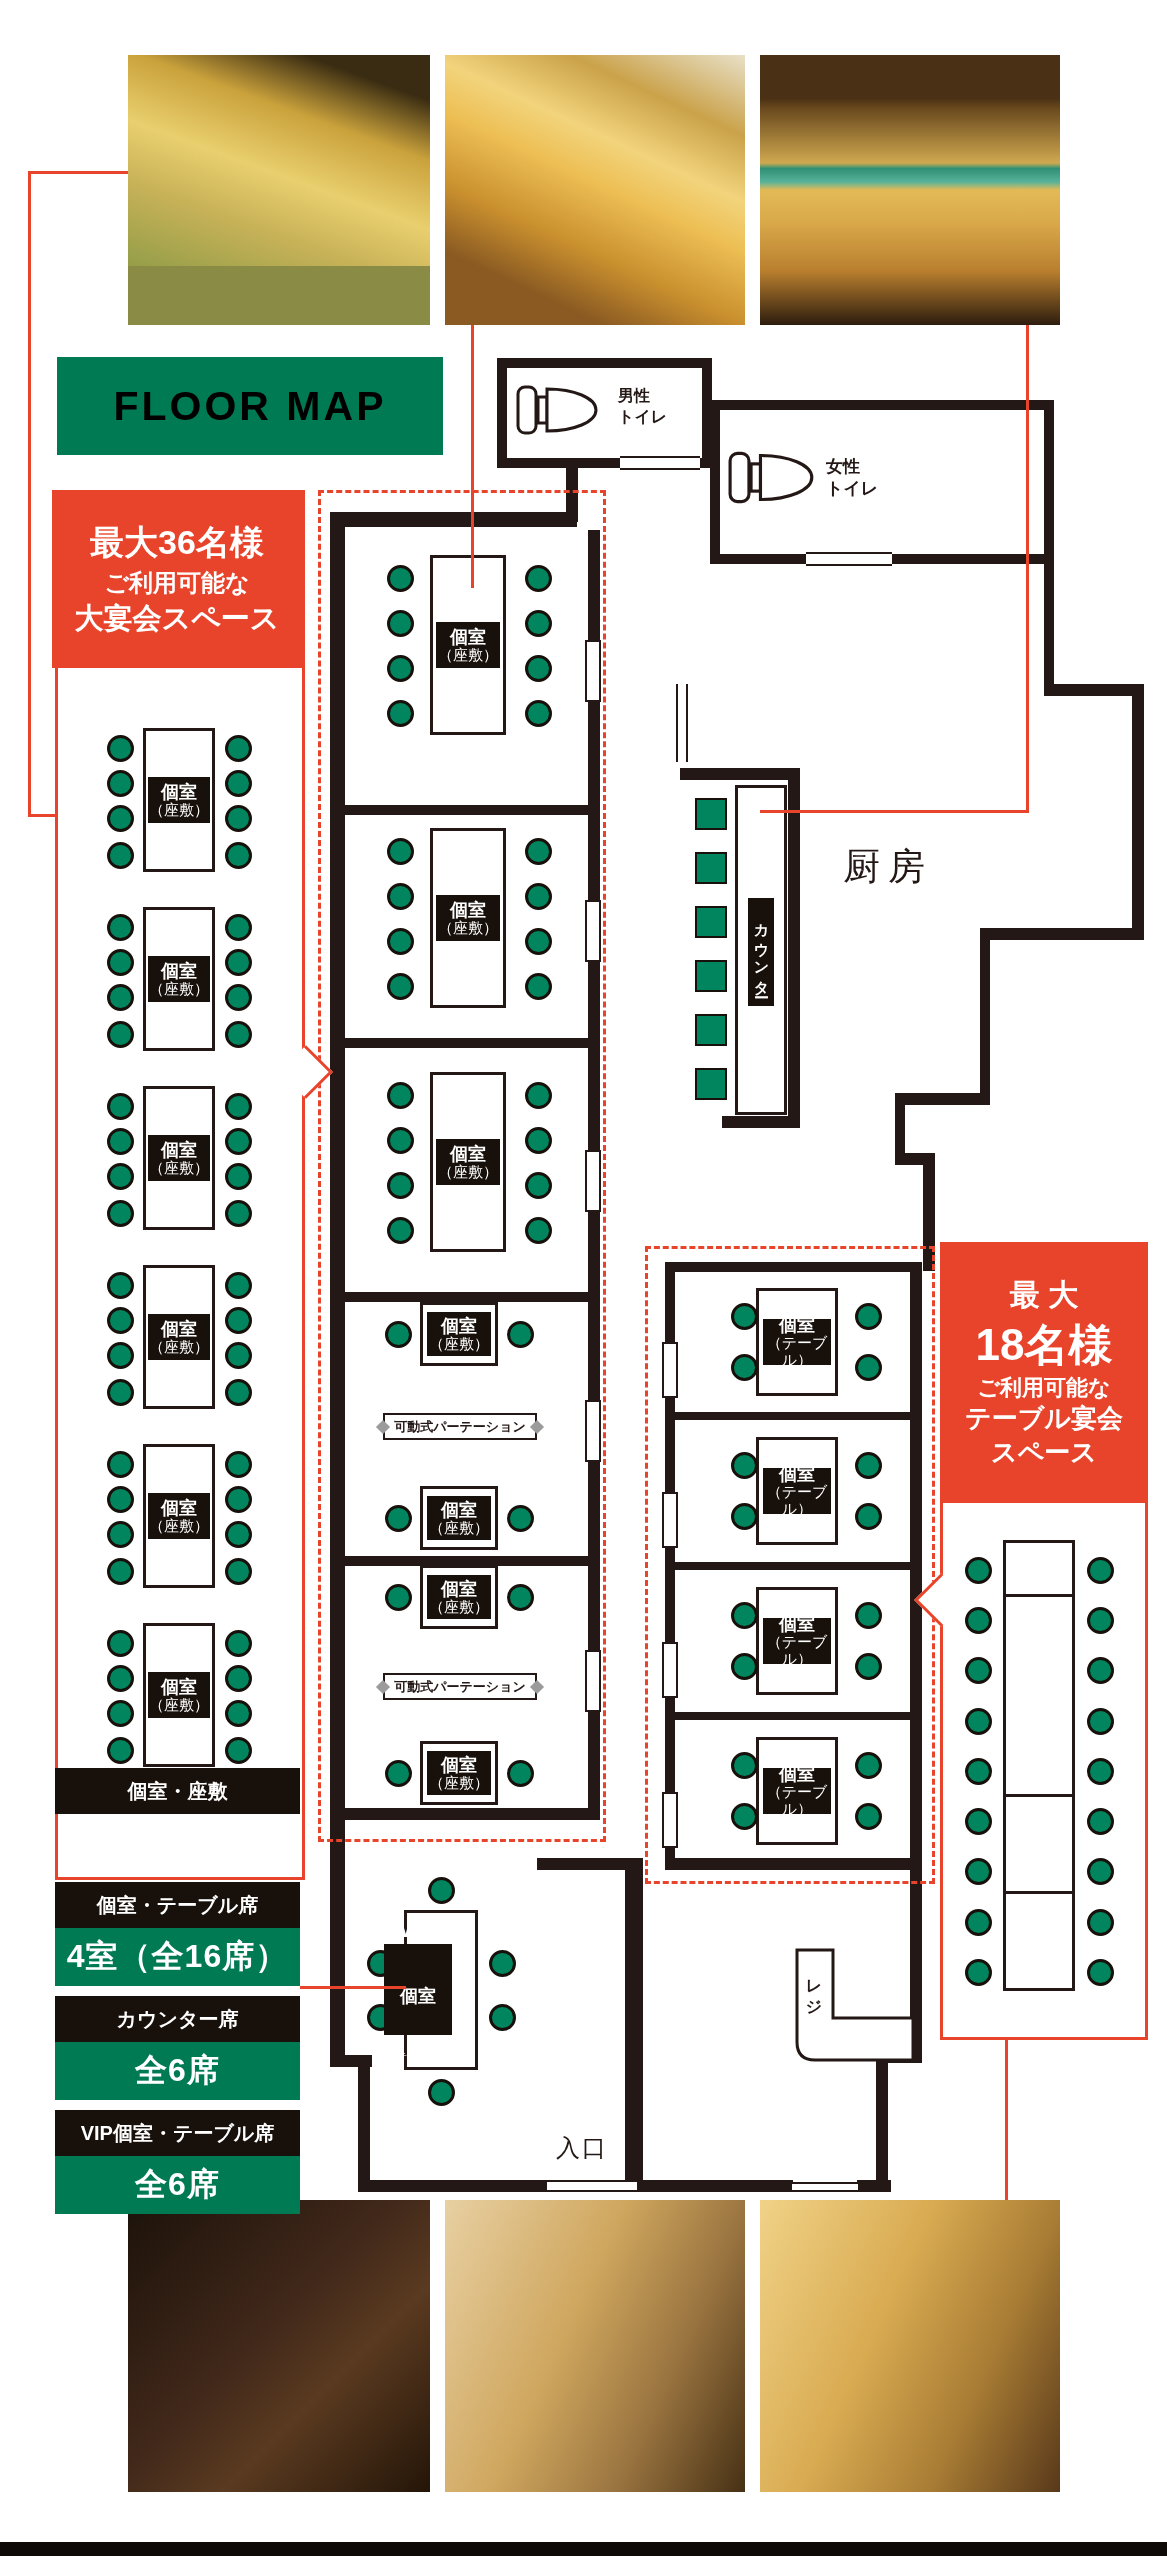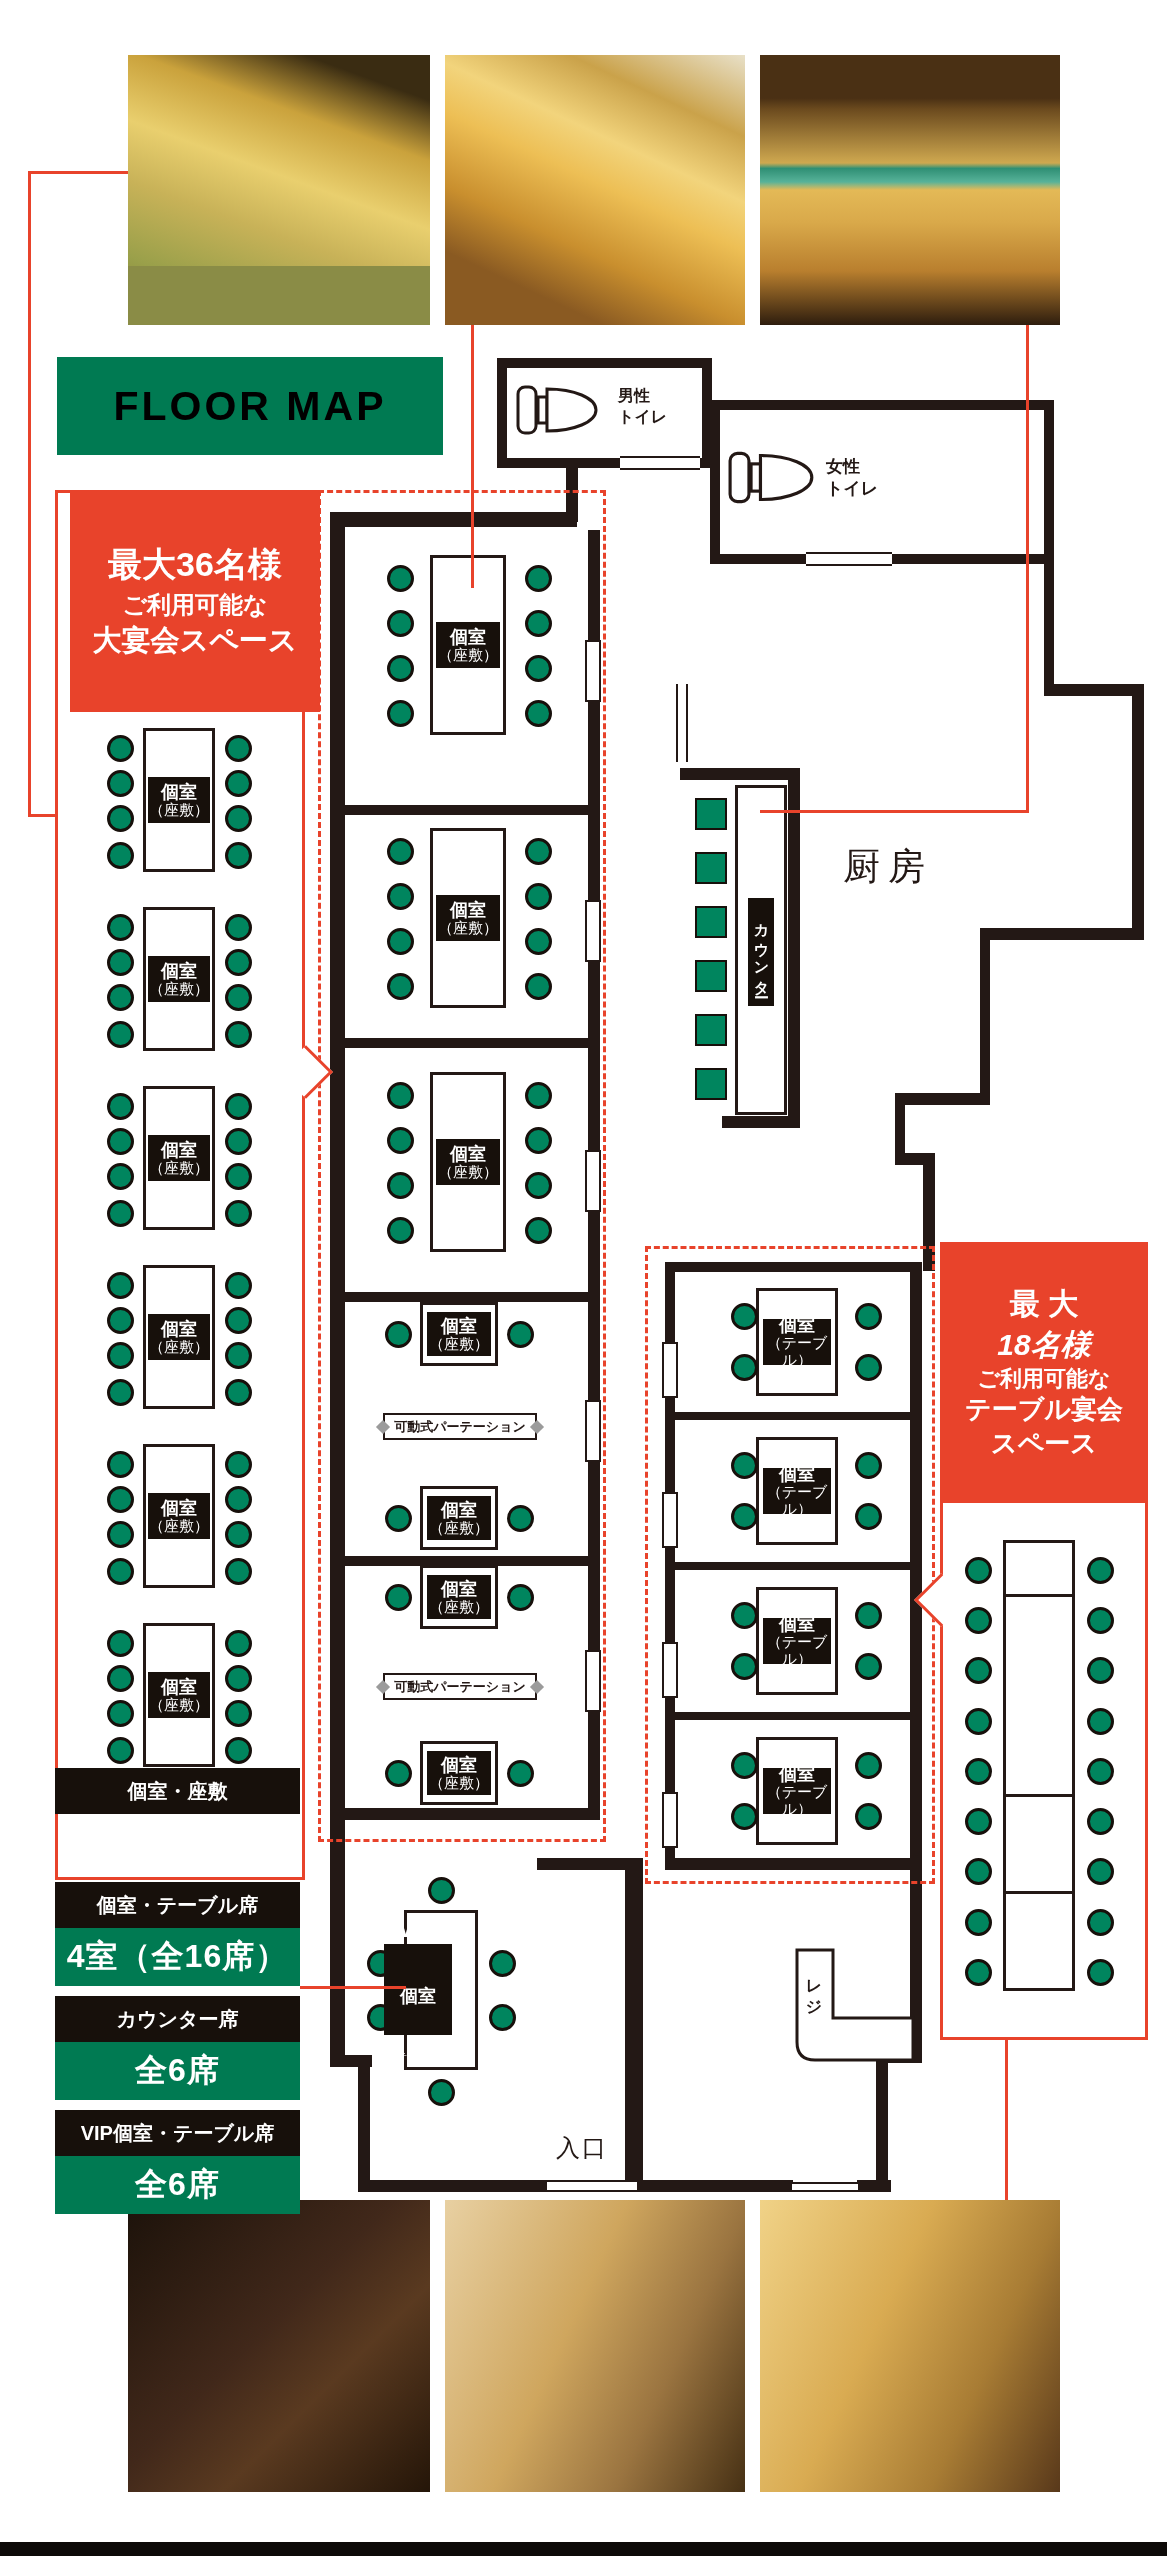--- a/index.html
+++ b/index.html
@@ -79,31 +79,31 @@
   <div class="redline" style="left:471px;top:325px;width:3px;height:263px;"></div>
   <div class="redline" style="left:1026px;top:325px;width:3px;height:488px;"></div>
   <div class="redline" style="left:760px;top:810px;width:269px;height:3px;"></div>
   <div class="redline" style="left:300px;top:1986px;width:106px;height:3px;"></div>
   <div class="redline" style="left:1005px;top:2040px;width:3px;height:160px;"></div>
 
   <div class="dashed" style="left:318px;top:490px;width:288px;height:1352px;"></div>
   <div class="dashed" style="left:645px;top:1246px;width:290px;height:638px;"></div>
 
   <div class="panel" style="left:55px;top:490px;width:250px;height:1390px;"></div>
-  <div class="panel-head" style="left:70px;top:490px;width:250px;height:222px;padding-top:0;display:flex;flex-direction:column;justify-content:center;">
+  <div class="panel-head" style="left:52px;top:490px;width:250px;height:178px;padding-top:0;display:flex;flex-direction:column;justify-content:center;">
     <div style="font-size:34px;line-height:1.4;">最大36名様</div>
     <div style="font-size:24px;line-height:1.35;">ご利用可能な</div>
     <div style="font-size:29px;line-height:1.35;">大宴会スペース</div>
   </div>
   <div class="ptr ptr-r" style="left:287px;top:1053px;width:38px;height:38px;"></div>
 
   <div class="panel" style="left:940px;top:1242px;width:208px;height:798px;"></div>
   <div class="panel-head" style="left:940px;top:1242px;width:208px;height:261px;display:flex;flex-direction:column;justify-content:center;">
     <div style="font-size:30px;line-height:1.35;">最 大</div>
-    <div style="font-size:30px;line-height:1.3;font-style:italic;">18名様</div>
+    <div style="font-size:44px;line-height:1.3;">18名様</div>
     <div style="font-size:22px;line-height:1.35;">ご利用可能な</div>
     <div style="font-size:26px;line-height:1.3;">テーブル宴会</div>
     <div style="font-size:26px;line-height:1.3;">スペース</div>
   </div>
   <div class="ptr ptr-l" style="left:922px;top:1581px;width:38px;height:38px;"></div>
 
   <div class="wall" style="left:330px;top:515px;width:15px;height:1552px;"></div>
   <div class="wall" style="left:330px;top:2055px;width:42px;height:12px;"></div>
   <div class="wall" style="left:358px;top:2065px;width:12px;height:127px;"></div>
   <div class="wall" style="left:358px;top:2180px;width:190px;height:12px;"></div>

